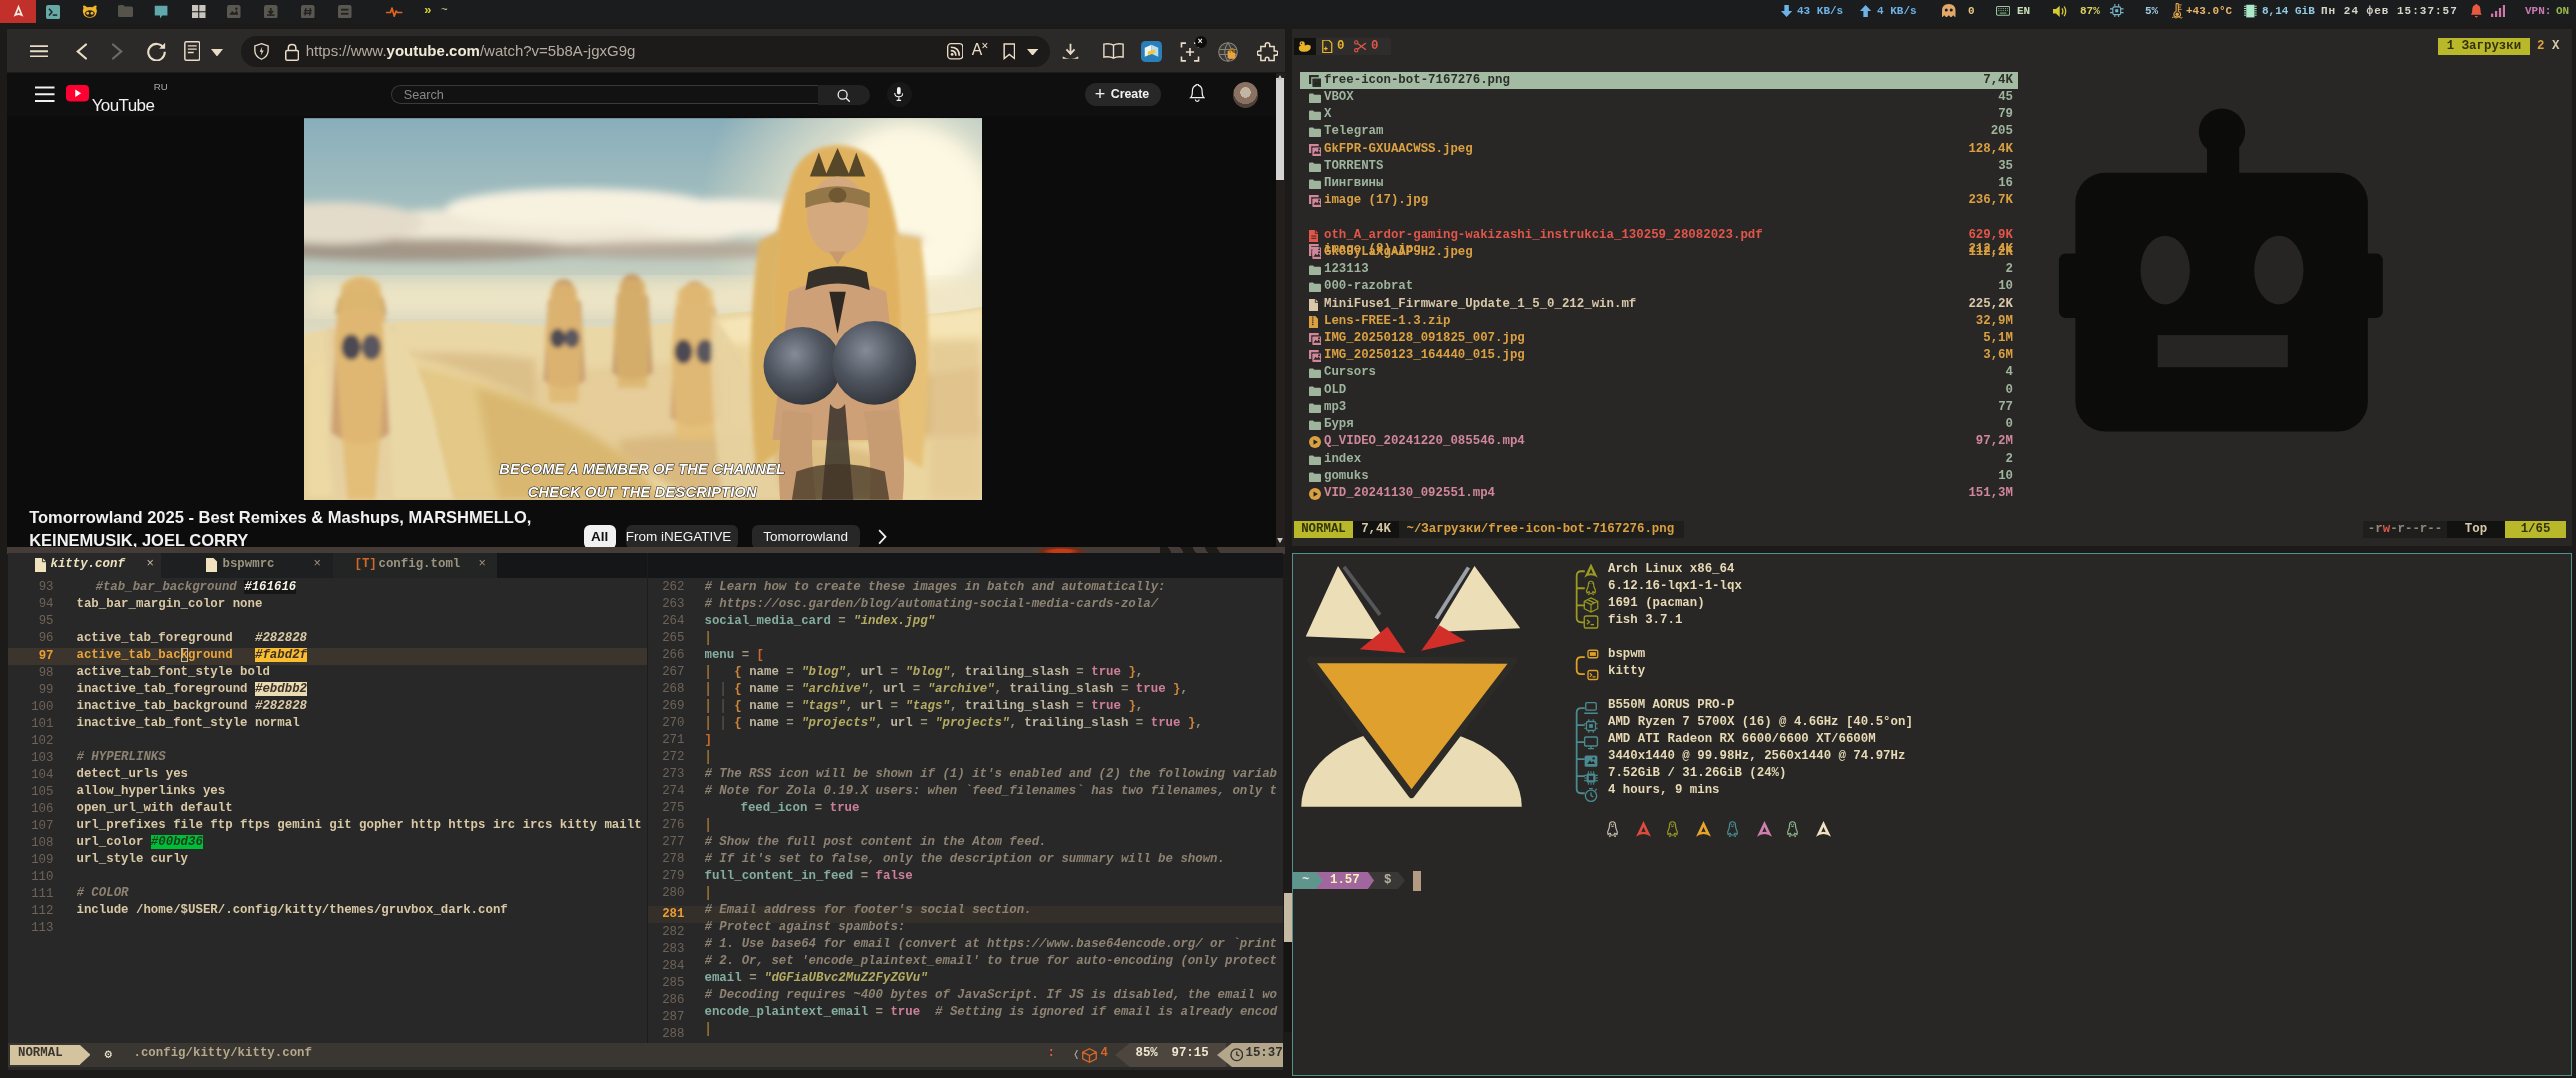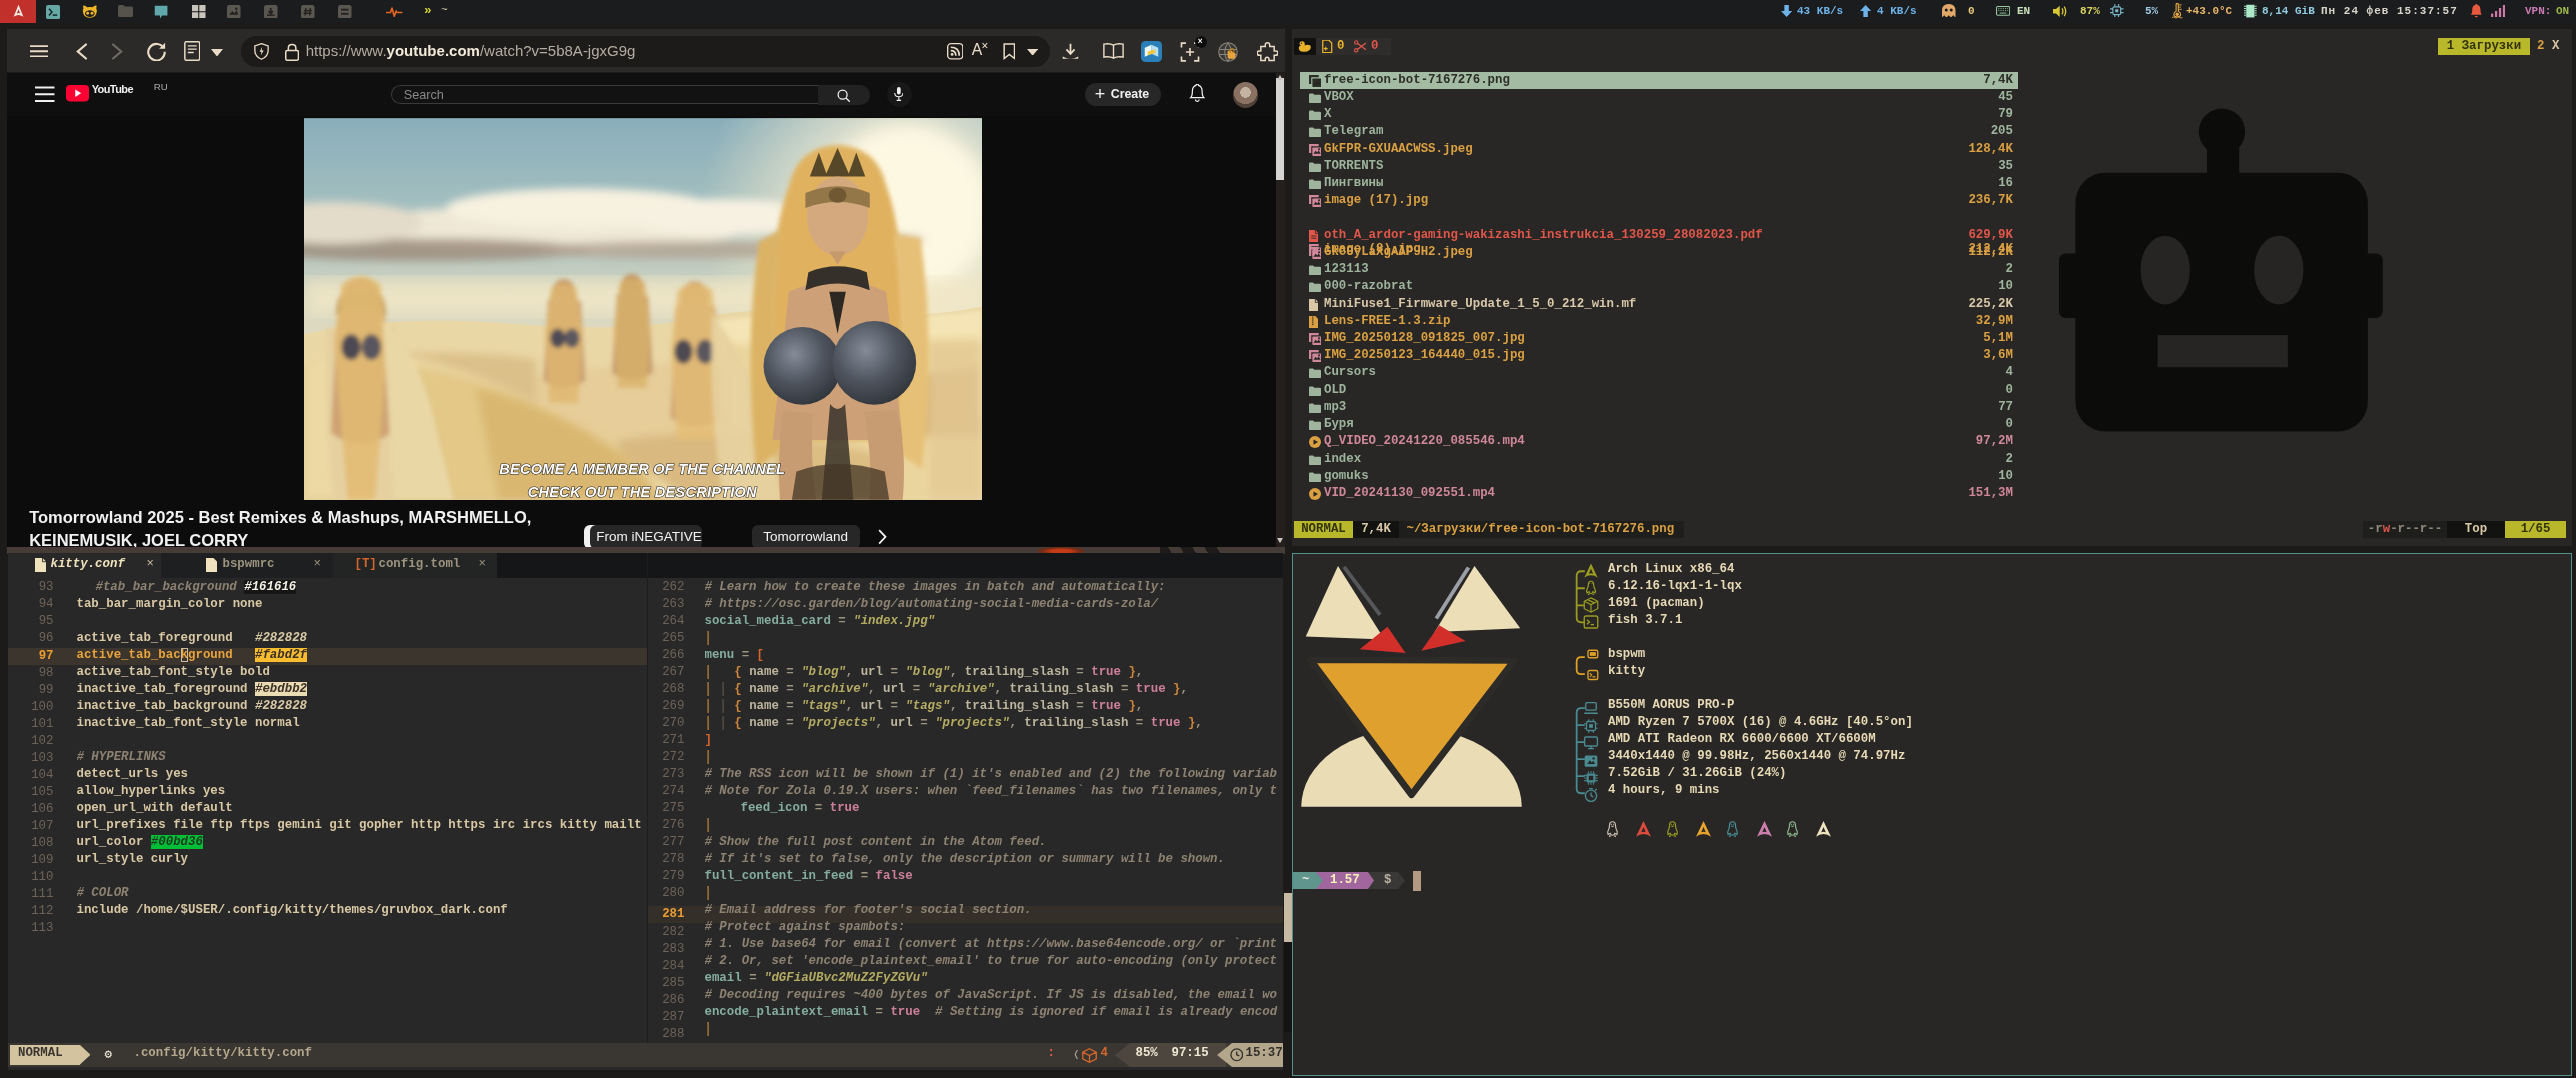--- a/index.html
+++ b/index.html
@@ -206,21 +206,21 @@
   </rect></div>
 
   <div class="abs" style="left:0;top:44px;width:1278px;height:43px;background:#0f0f0f;">
     <svg class="abs" style="left:28.5px;top:12.7px" width="19.5" height="16.5" viewBox="0 0 26 22">
         <path d="M0 2 L26 2 M0 11 L26 11 M0 20 L26 20" stroke="#f1f1f1" stroke-width="2.4"></path>
       </svg>
     <svg class="abs" style="left:59px;top:12px" width="23" height="16.5" viewBox="0 0 31 22">
         <rect x="0" y="0" width="31" height="22" rx="5.5" fill="#f03"></rect>
         <path d="M12.5 6 L20.5 11 L12.5 16 Z" fill="#fff"></path>
       </svg>
-    <div class="abs" style="left:85px;top:10px;font-size:11px;font-weight:bold;color:#f1f1f1;letter-spacing:-0.6px;">YouTube</div>
+    <div class="abs" style="left:85px;top:23px;font-size:17px;font-weight:normal;color:#f1f1f1;letter-spacing:-0.6px;">YouTube</div>
     <div class="abs" style="left:147px;top:7.5px;font-size:9.7px;color:#aaa;">RU</div>
     <div class="abs" style="left:384px;top:12px;width:427px;height:19px;background:#121212;border:0.7px solid #3a3a3a;border-right:none;border-radius:10.5px 0 0 10.5px;"></div>
     <div class="abs" style="left:397px;top:15px;font-size:12.7px;color:#888;">Search</div>
     <div class="abs" style="left:811px;top:12px;width:52px;height:20px;background:#222;border-radius:0 10.5px 10.5px 0;"></div>
     <svg class="abs" style="left:830px;top:15.7px" width="13.5" height="13.5" viewBox="0 0 18 18">
         <circle cx="7.5" cy="7.5" r="6" fill="none" stroke="#f1f1f1" stroke-width="1.7"></circle>
         <path d="M12 12 L17 17" stroke="#f1f1f1" stroke-width="1.7"></path>
       </svg>
     <div class="abs" style="left:880px;top:9px;width:25px;height:25px;background:#181818;border-radius:50%;"></div>
     <svg class="abs" style="left:887px;top:14.2px" width="9.7" height="14.2" viewBox="0 0 13 19">
@@ -347,21 +347,21 @@
     <g font-family="Liberation Sans, sans-serif" font-weight="bold" font-style="italic" text-anchor="middle" fill="#ffffff" stroke="#242424" stroke-width="1.6" paint-order="stroke">
       <text x="452" y="476" font-size="19.5" letter-spacing="0.3">BECOME A MEMBER OF THE CHANNEL</text>
       <text x="452" y="506" font-size="19.5" letter-spacing="0.3">CHECK OUT THE DESCRIPTION</text>
     </g>
   </svg>
   </div>
 
   <div class="abs" style="left:22.5px;top:477px;width:554px;font-size:16.5px;font-weight:bold;color:#f1f1f1;line-height:23px;">Tomorrowland 2025 - Best Remixes &amp; Mashups, MARSHMELLO, KEINEMUSIK, JOEL CORRY</div>
 
   <div class="abs" style="left:577px;top:496px;width:32px;height:24px;background:#f1f1f1;border-radius:6px;color:#0f0f0f;font-weight:bold;font-size:13.5px;text-align:center;line-height:24px;">All</div>
-  <div class="abs" style="left:583px;top:496px;width:112px;height:24px;background:#272727;border-radius:6px;color:#f1f1f1;font-size:13.5px;text-align:right;line-height:24px;">From iNEGATIVE</div>
+  <div class="abs" style="left:619px;top:496px;width:112px;height:24px;background:#272727;border-radius:6px;color:#f1f1f1;font-size:13.5px;text-align:left;line-height:24px;">From iNEGATIVE</div>
   <div class="abs" style="left:745px;top:496px;width:108px;height:24px;background:#272727;border-radius:6px;color:#f1f1f1;font-size:13.5px;text-align:center;line-height:24px;">Tomorrowland</div>
   <svg class="abs" style="left:871px;top:500px" width="9" height="15.7" viewBox="0 0 12 21">
       <path d="M1.5 1.5 L10 10.5 L1.5 19.5" stroke="#f1f1f1" stroke-width="2.4" fill="none"></path>
     </svg>
 
   <div class="abs" style="left:1269px;top:44px;width:9px;height:474px;background:#241f1c;"></div>
   <div class="abs" style="left:1269px;top:49px;width:8.2px;height:102px;background:#d6d4d2;"></div>
   <svg class="abs" style="left:1270px;top:46px" width="6" height="5.2" viewBox="0 0 8 7">
       <path d="M0 7 L4 0 L8 7 Z" fill="#c9c6c2"></path>
     </svg>

